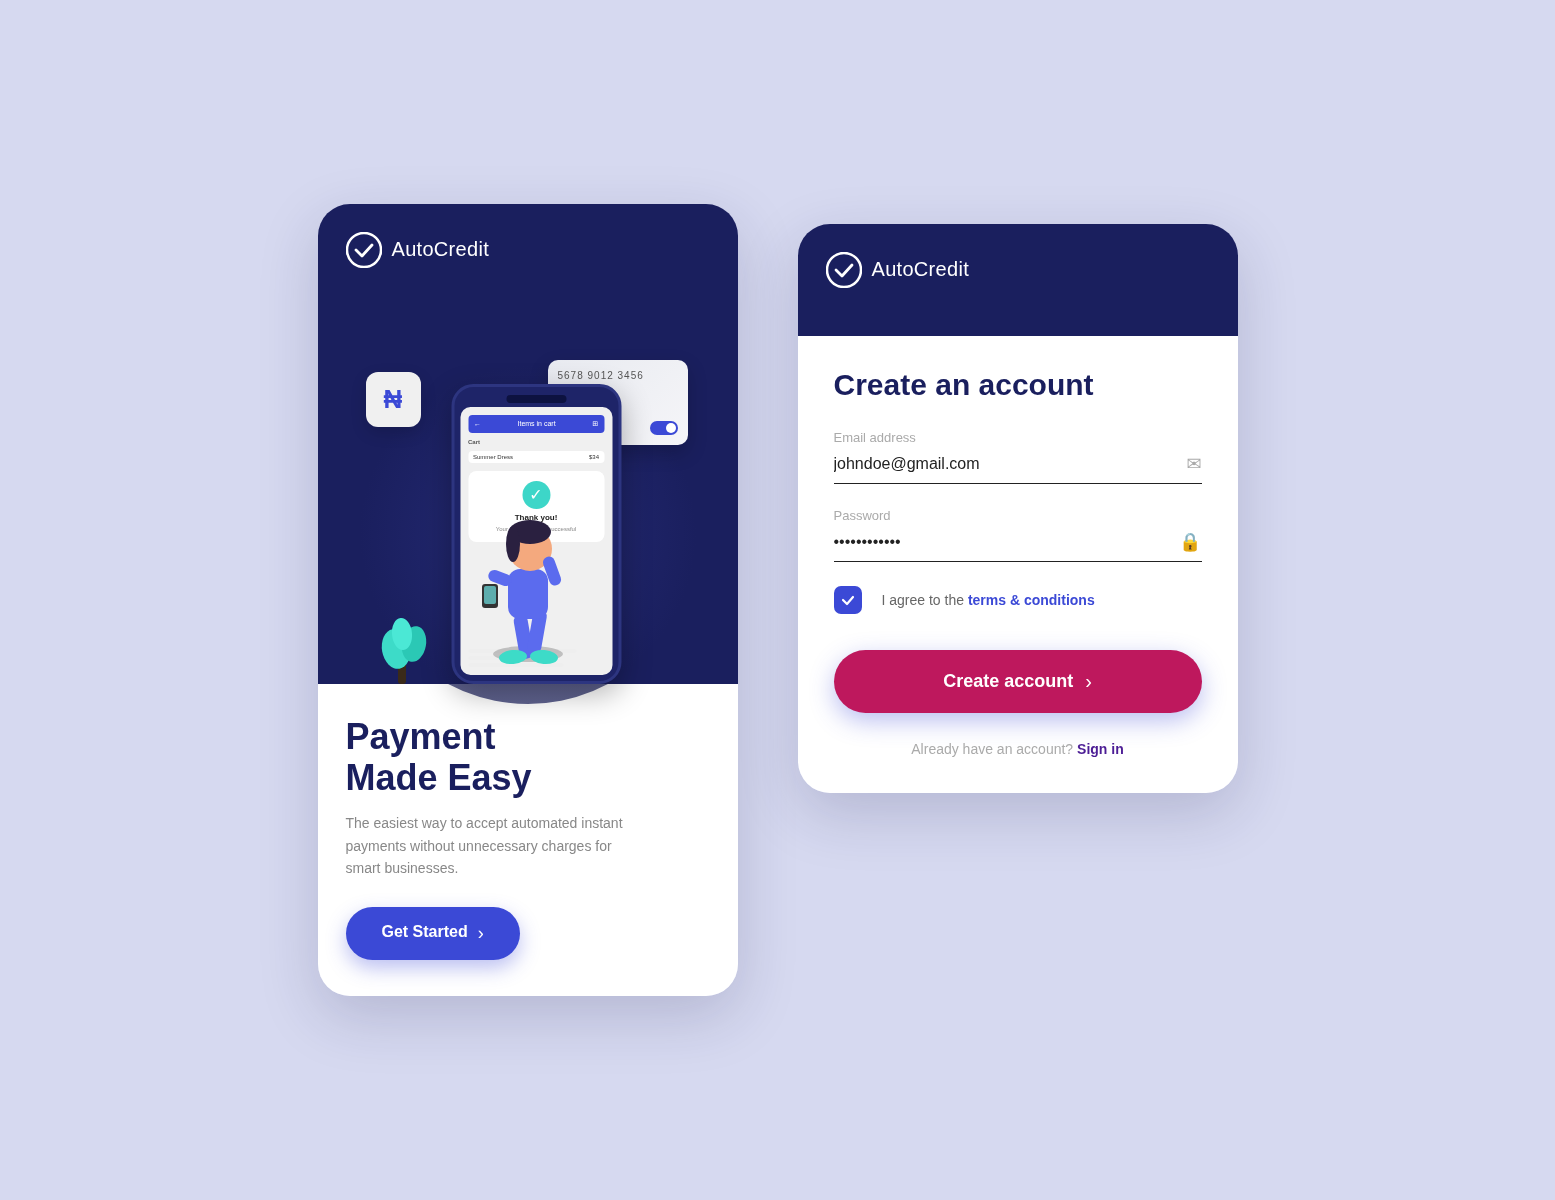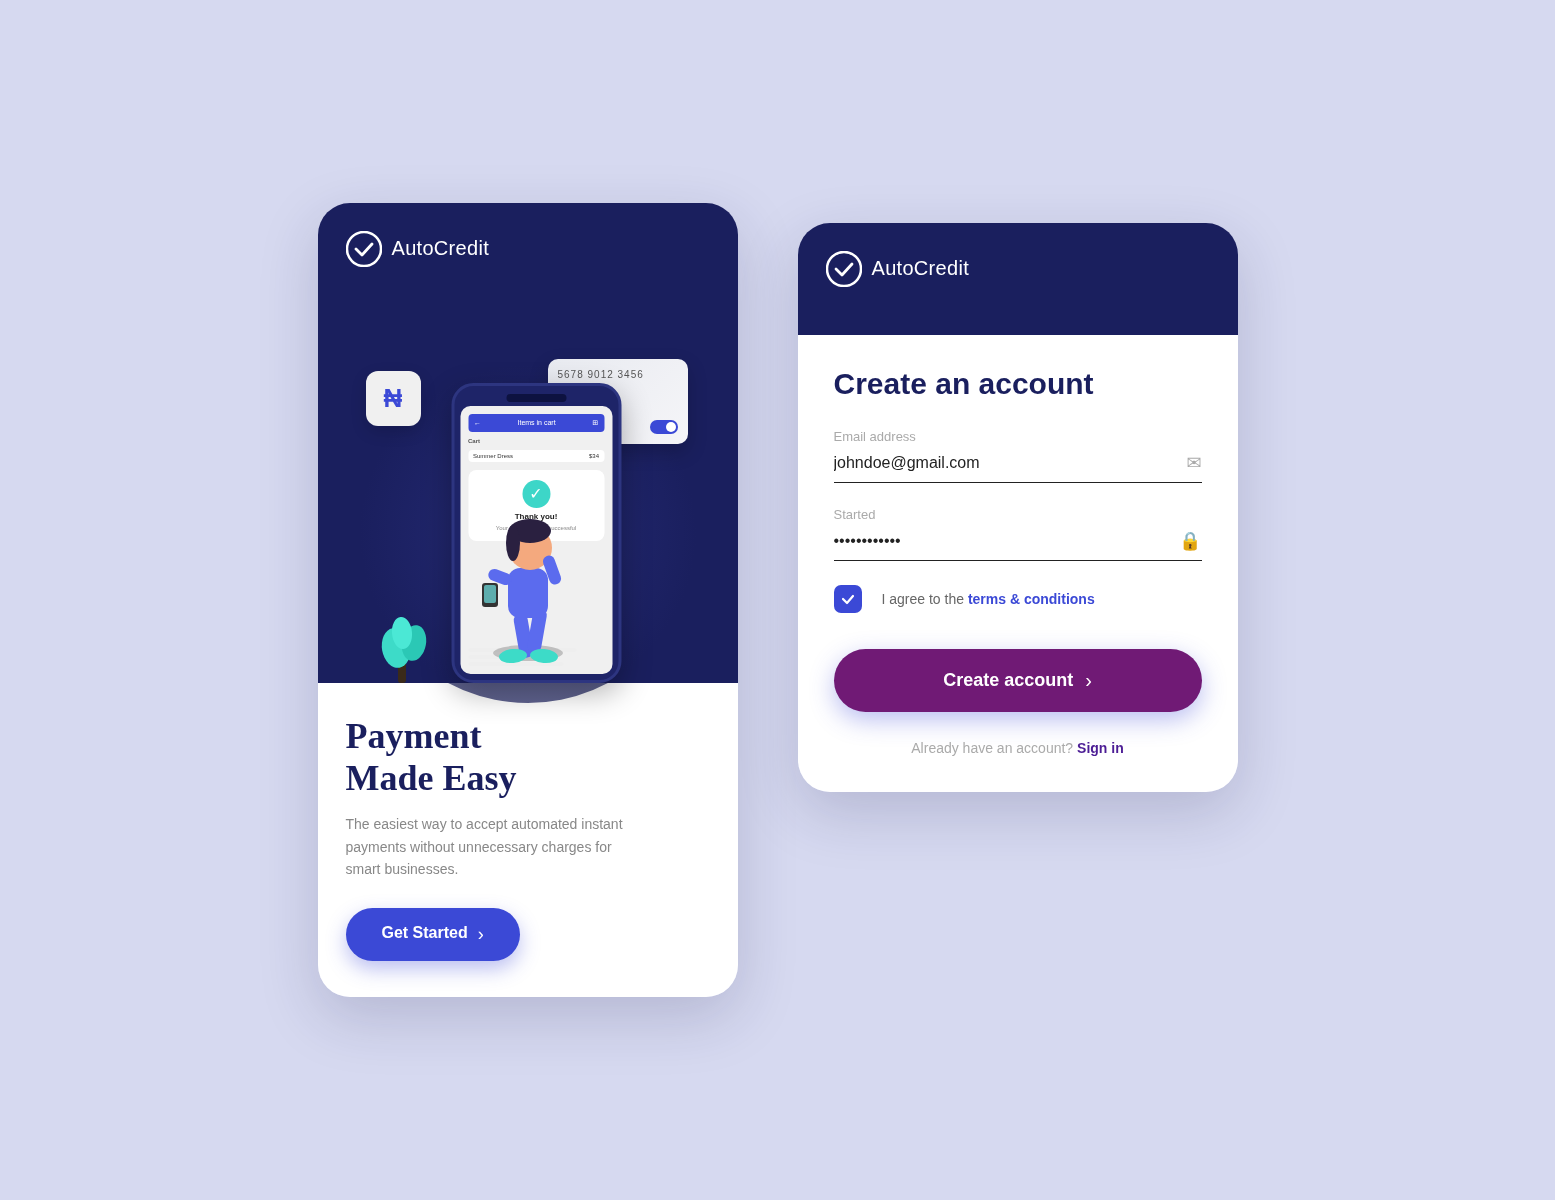--- a/index.html
+++ b/index.html
@@ -413,21 +413,21 @@
     }
 
     .terms-link {
       color: #3b49d6;
       font-weight: 600;
       text-decoration: none;
     }
 
     
     .create-account-btn {
-      background: #701a75;
+      background: #be185d;
       color: white;
       border: none;
       border-radius: 50px;
       padding: 20px 0;
       font-size: 18px;
       font-weight: 600;
       cursor: pointer;
       width: 100%;
       display: flex;
       align-items: center;
@@ -538,21 +538,21 @@
           <rect x="22" y="55" width="8" height="25" rx="3" fill="#3a2a1a"></rect>
           <ellipse cx="20" cy="45" rx="14" ry="20" fill="#3ddbc8" transform="rotate(-10 20 45)"></ellipse>
           <ellipse cx="38" cy="40" rx="12" ry="18" fill="#2bc8b5" transform="rotate(10 38 40)"></ellipse>
           <ellipse cx="26" cy="30" rx="10" ry="16" fill="#4be8d5" transform="rotate(-5 26 30)"></ellipse>
         </svg>
       </div>
     </div>
 
     <div class="left-card-bottom">
       <div class="headline">
-        <span style="white-space:pre-line;font-family:Liberation Serif, serif;">Payment
+        <span style="white-space:pre-line;">Payment
 Made Easy</span>
       </div>
       <p class="subtext">The easiest way to accept automated instant payments without unnecessary charges for smart businesses.</p>
       <button class="get-started-btn">
         <span>Get Started</span>
         <span class="btn-arrow">›</span>
       </button>
     </div>
   </div>
 
@@ -575,21 +575,21 @@
 
       <div class="form-group">
         <label class="form-label">Email address</label>
         <div class="input-wrapper">
           <input type="email" class="form-input" value="johndoe@gmail.com" style="">
           <span class="input-icon">✉</span>
         </div>
       </div>
 
       <div class="form-group">
-        <label class="form-label">Started</label>
+        <label class="form-label">Password</label>
         <div class="input-wrapper">
           <input type="password" class="form-input" value="************" style="">
           <span class="input-icon">🔒</span>
         </div>
       </div>
 
       <div class="checkbox-row">
         <div class="checkbox-custom">
           <svg width="16" height="16" viewBox="0 0 16 16" fill="none">
             <path d="M3 8 L7 12 L13 5" stroke="white" stroke-width="2.2" stroke-linecap="round" stroke-linejoin="round"></path>

